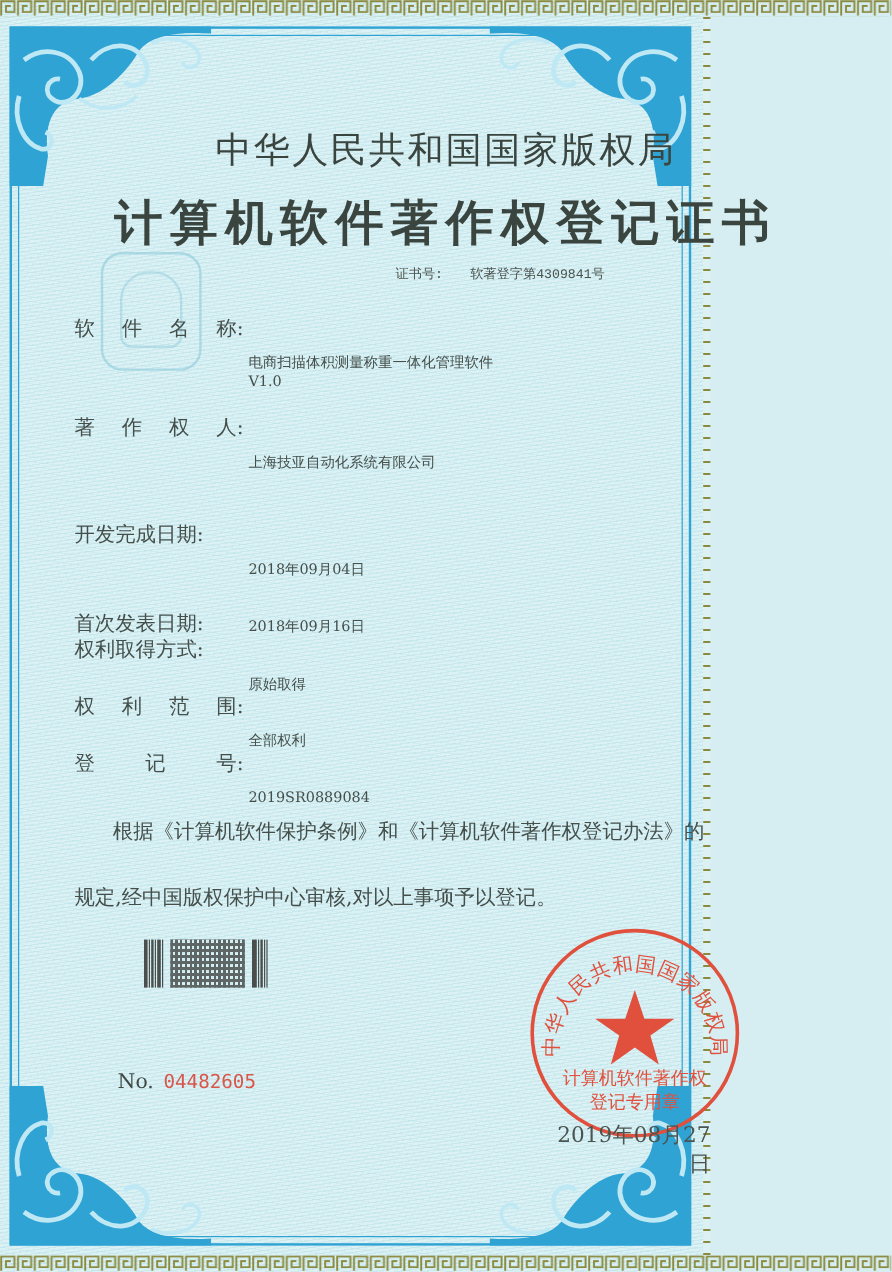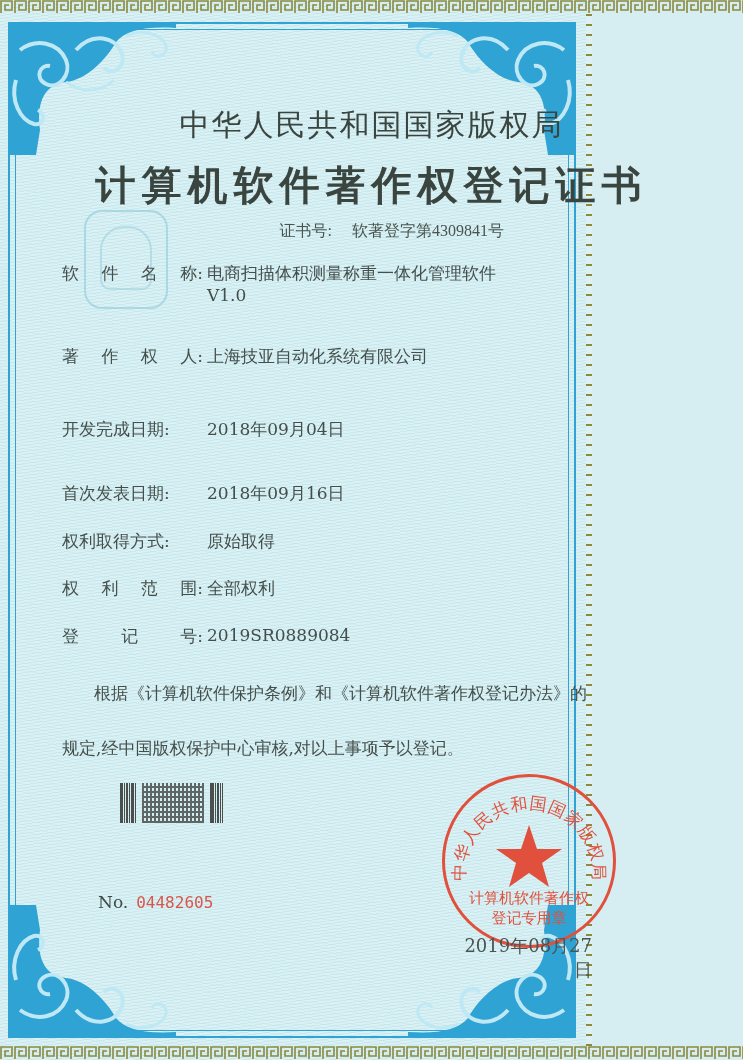--- a/index.html
+++ b/index.html
@@ -48,39 +48,39 @@
   .title1 {
     position: absolute; top: 105px; left: 0; width: 743px; text-align: center;
     font-family: "DejaVu Sans", "Liberation Sans", sans-serif;
     font-size: 30px; letter-spacing: 2px; color: #3b4540; font-weight: normal;
   }
   .title2 {
     position: absolute; top: 158px; left: 0; width: 743px; text-align: center;
     font-size: 40px; letter-spacing: 6px; color: #3b4540; font-weight: bold;
   }
   .cert-no {
-    position: absolute; top: 221px; right: 88px; font-size: 16px; color: #4a544f;
-    font-family: Liberation Serif, serif;
+    position: absolute; top: 221px; right: 88px; font-size: 11px; color: #4a544f;
+    font-family: Liberation Mono, monospace;
   }
   .cert-no .lbl { margin-right: 16px; }
   .watermark {
     position: absolute; left: 84px; top: 210px; width: 80px; height: 95px;
     border: 2px solid rgba(120,190,210,0.45); border-radius: 18px;
   }
   .watermark::after {
     content: ""; position: absolute; left: 14px; top: 14px; width: 48px; height: 60px;
     border: 2px solid rgba(120,190,210,0.35); border-radius: 24px 24px 10px 10px;
   }
   .field {
     position: absolute; left: 62px; font-size: 17px; color: #444f4b;
     display: flex; white-space: nowrap;
   }
   .field .label { width: 145px; display: inline-flex; justify-content: space-between; padding-right: 4px; box-sizing: border-box; }
   .field .label span { display: inline-block; }
-  .field .value { font-size: 17px; }
+  .field .value { font-size: 12px; margin-top: 32px; }
   .field .value2 { display: block; }
 
   .body-text {
     position: absolute; left: 62px; width: 640px; font-size: 17px; color: #444f4b;
     line-height: 55px;
   }
   .body-text .p1 { text-indent: 32px; display: block; }
 
   .barcode {
     position: absolute; left: 120px; top: 783px; width: 117px; height: 40px;
@@ -191,26 +191,26 @@
   <div class="field" style="top:345px;">
     <span class="label">
       <span>著</span>
       <span>作</span>
       <span>权</span>
       <span>人:</span>
     </span>
     <span class="value">上海技亚自动化系统有限公司</span>
   </div>
 
-  <div class="field" style="top:418px;">
+  <div class="field" style="top:434px;">
     <span class="label">开发完成日期:</span>
     <span class="value">2018年09月04日</span>
   </div>
 
-  <div class="field" style="top:482px;">
+  <div class="field" style="top:482px;align-items:flex-end;">
     <span class="label">首次发表日期:</span>
     <span class="value">2018年09月16日</span>
   </div>
 
   <div class="field" style="top:530px;">
     <span class="label">权利取得方式:</span>
     <span class="value">原始取得</span>
   </div>
 
   <div class="field" style="top:577px;">

